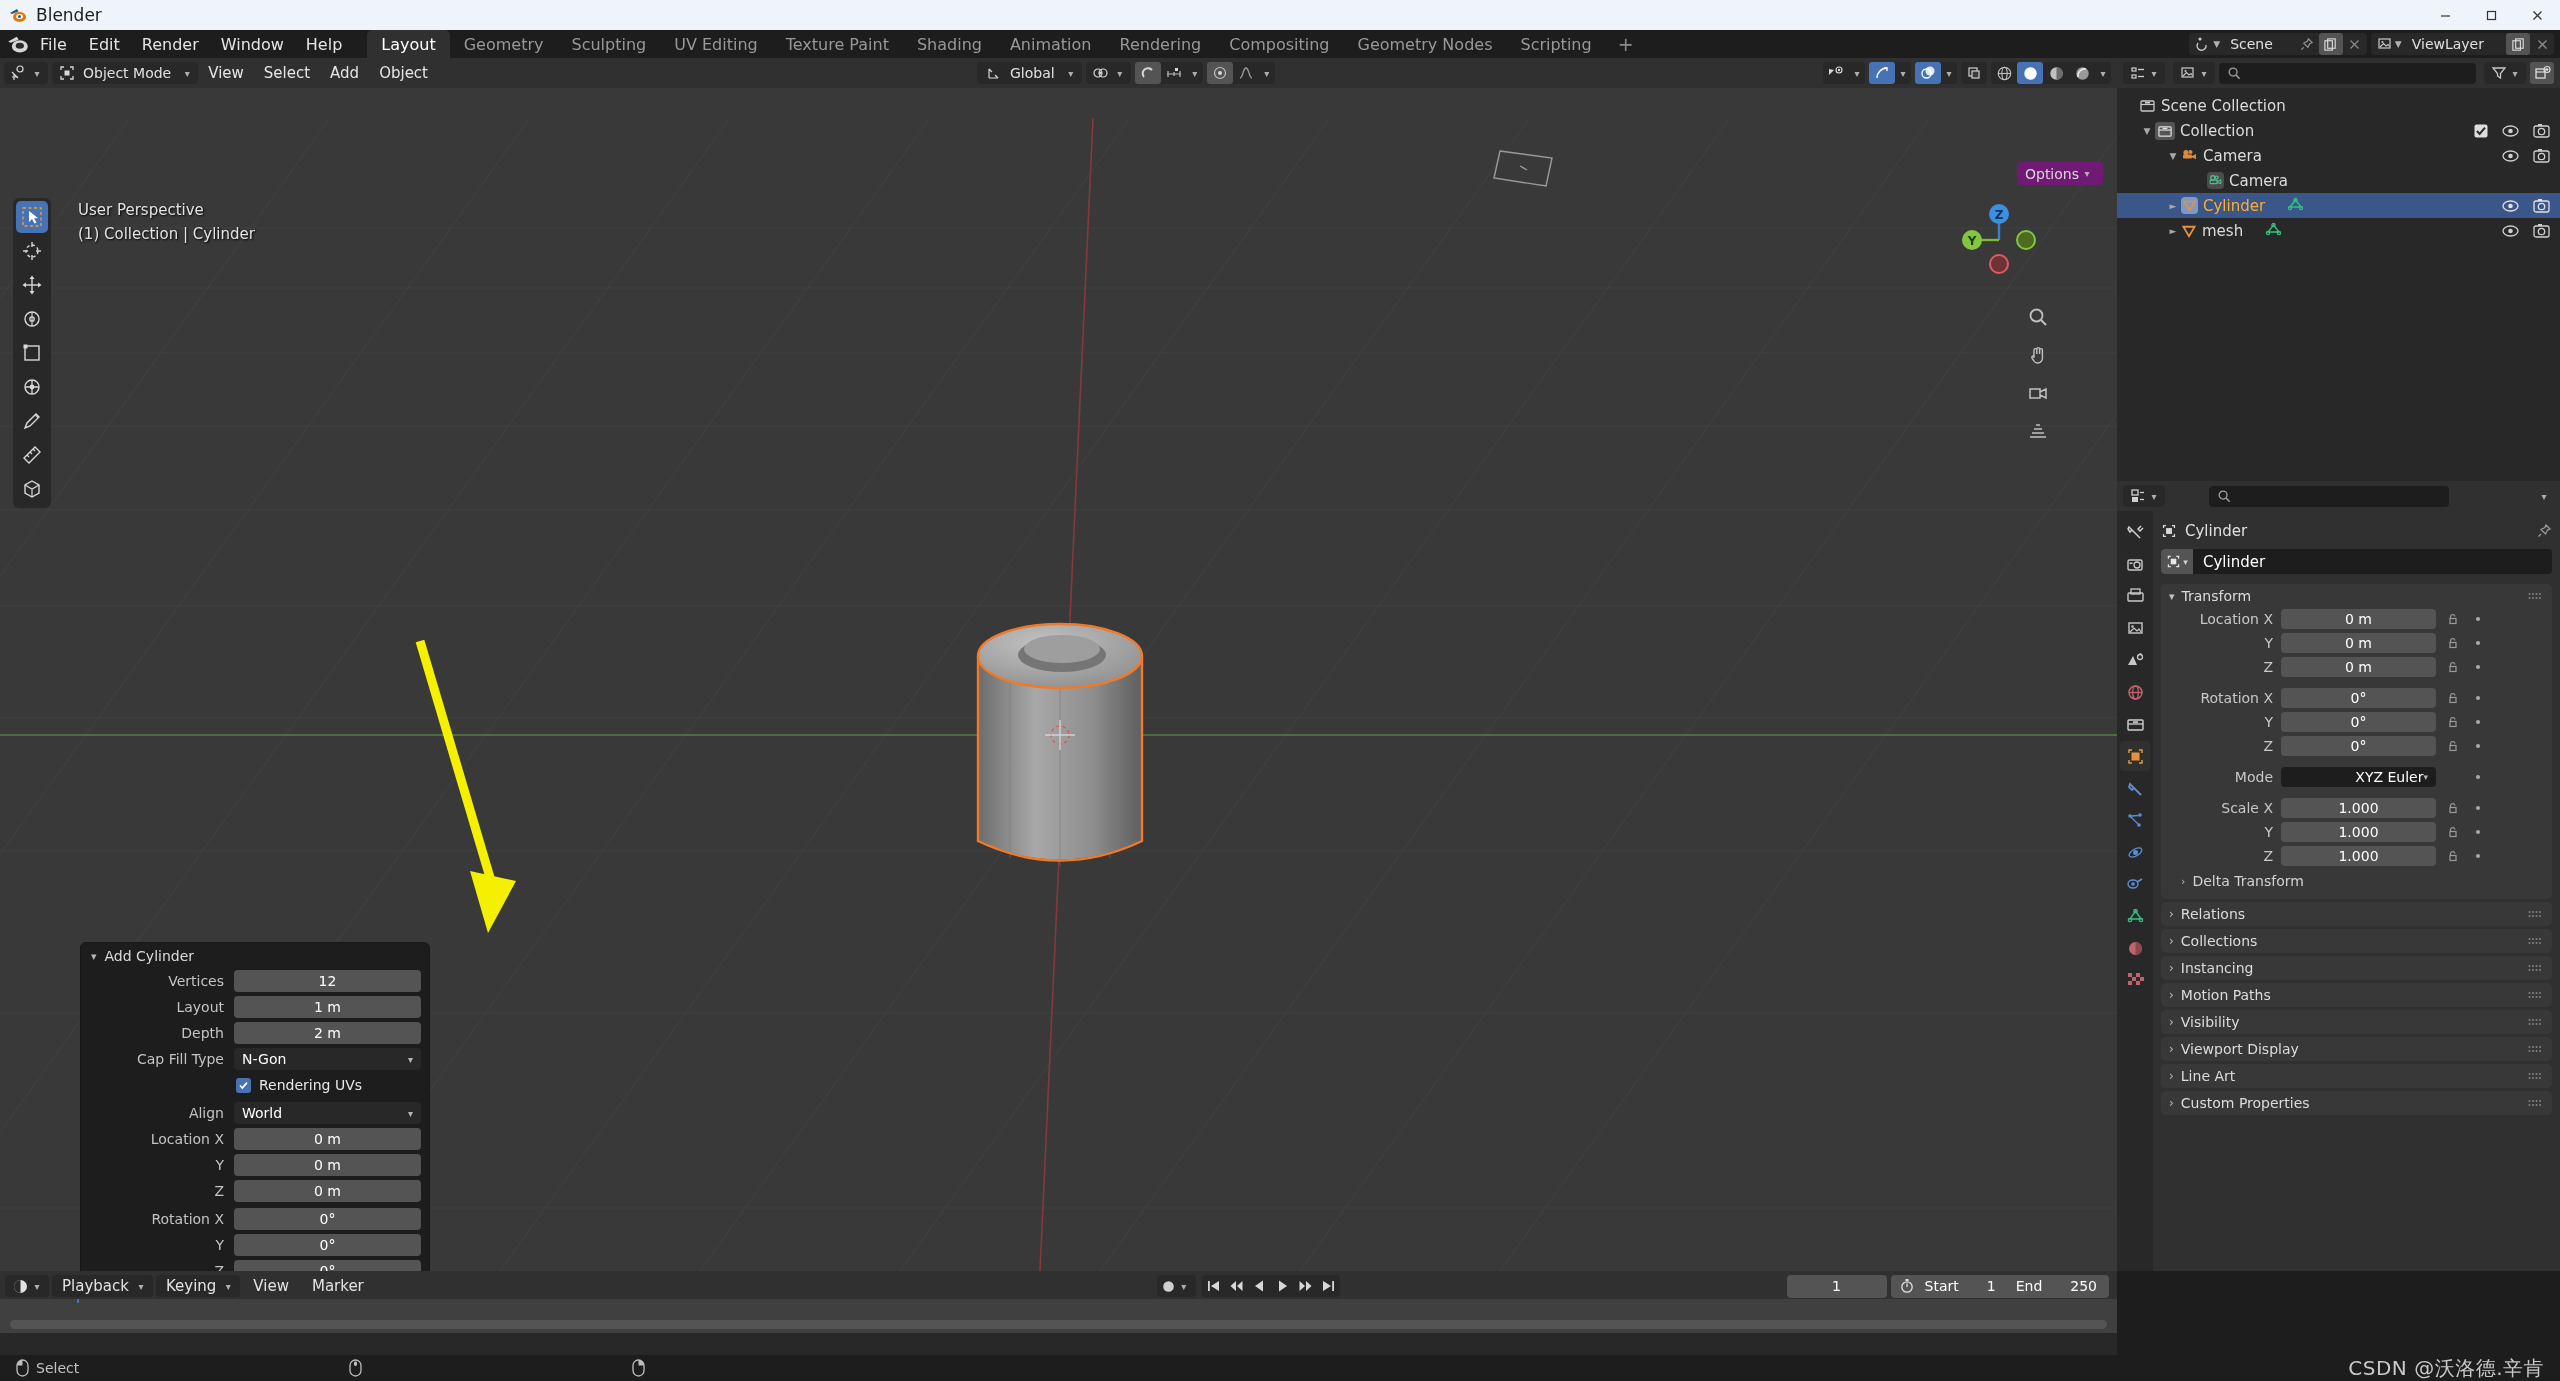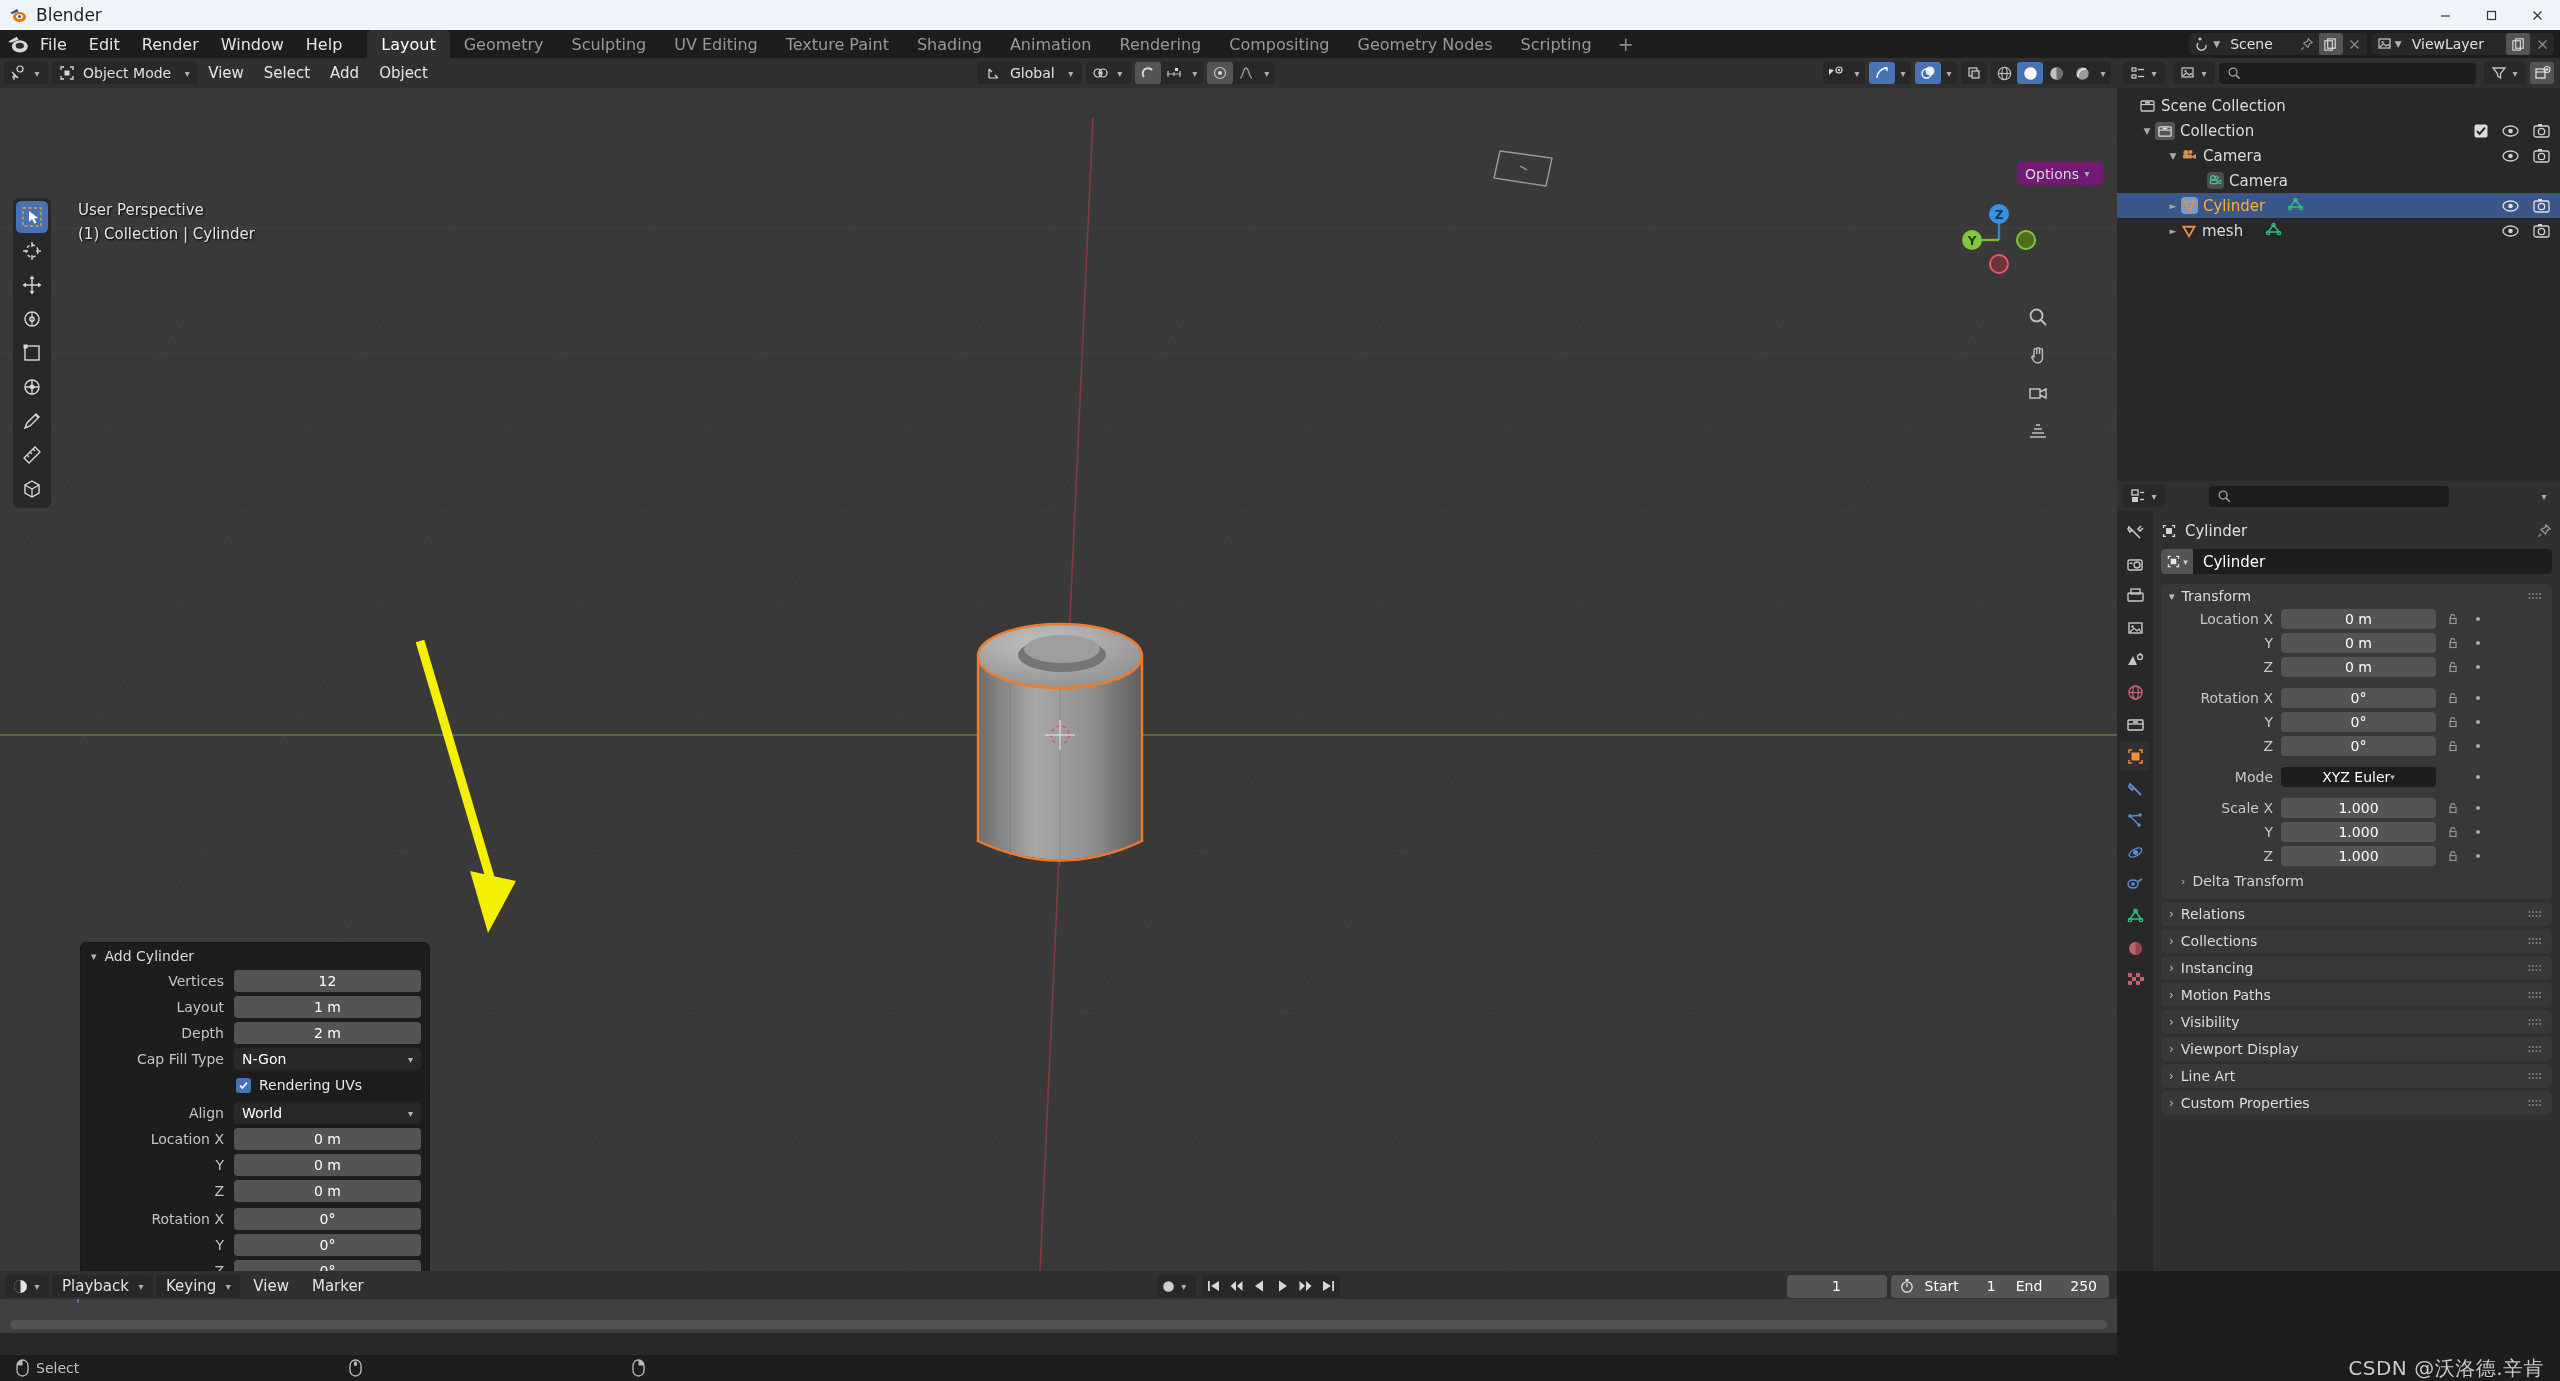--- a/index.html
+++ b/index.html
@@ -152,21 +152,21 @@
   .pr-namefield .ico { width:32px; display:flex; align-items:center; justify-content:center; background:#545454; height:25px; border-radius:4px 0 0 4px; gap:2px;}
   .pr-namefield .txt { font-size:15px; color:#ffffff; padding-left:10px; }
 
   .panel-box { background:#383838; border-radius:5px; margin-bottom:3px; }
   .panel-head { height:24px; display:flex; align-items:center; font-size:14px; color:#dcdcdc; padding-left:8px; gap:7px;}
   .panel-head .dots { margin-left:auto; margin-right:8px; }
   .pr-row { display:flex; align-items:center; height:22px; margin-bottom:2px; }
   .pr-row .lab { width:120px; text-align:right; padding-right:8px; font-size:14px; color:#c8c8c8;}
   .pr-row .fld { width:155px; height:20px; background:#545454; border-radius:4px; font-size:14px; color:#fff;
                  display:flex; align-items:center; justify-content:center;}
-  .pr-row .fld.dropdown { background:#1d1d1d; justify-content:center; padding:8px 8px;}
+  .pr-row .fld.dropdown { background:#1d1d1d; justify-content:flex-end; padding:8px 8px;}
   .pr-row .lockdot { display:flex; align-items:center; gap:14px; padding-left:10px; }
   .pr-gap { height:7px; }
   .sub-panel { display:flex; align-items:center; height:24px; padding-left:20px; font-size:14px; color:#d2d2d2; gap:7px;}
 
   
   #timeline { left:0; top:1271px; width:2117px; height:92px; background:#282828; }
   .tl-header { height:30px; background:#303030; display:flex; align-items:center; padding-left:5px; gap:3px;}
   .tl-menu { font-size:15px; color:#e3e3e3; padding:2px 10px; }
   .tl-pill { display:flex; align-items:center; height:22px; background:#282828; border-radius:4px; padding:0 4px;}
   .tl-transport { display:flex; align-items:center; height:22px; background:#282828; border-radius:4px; margin-left:6px;}

